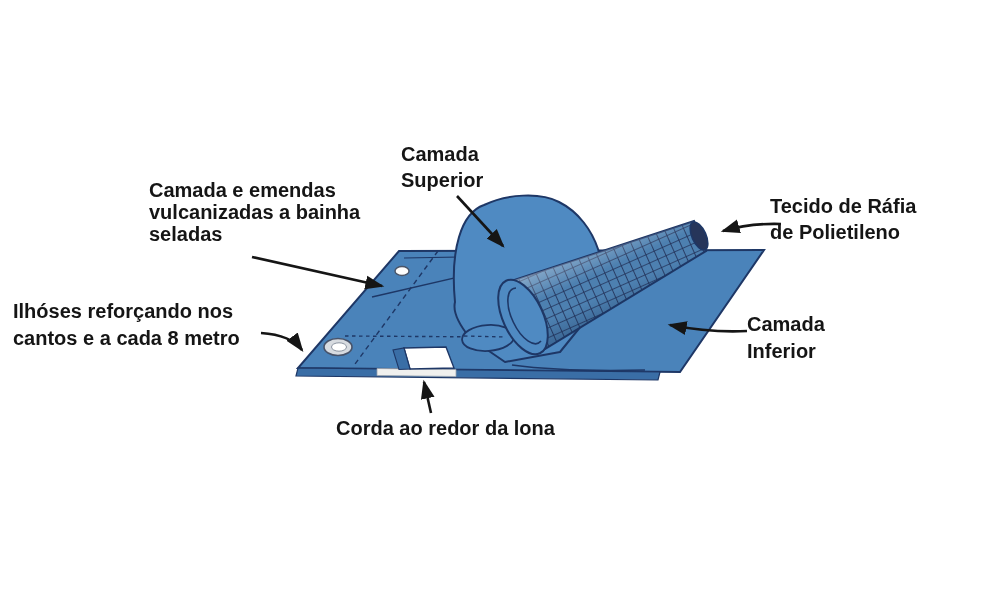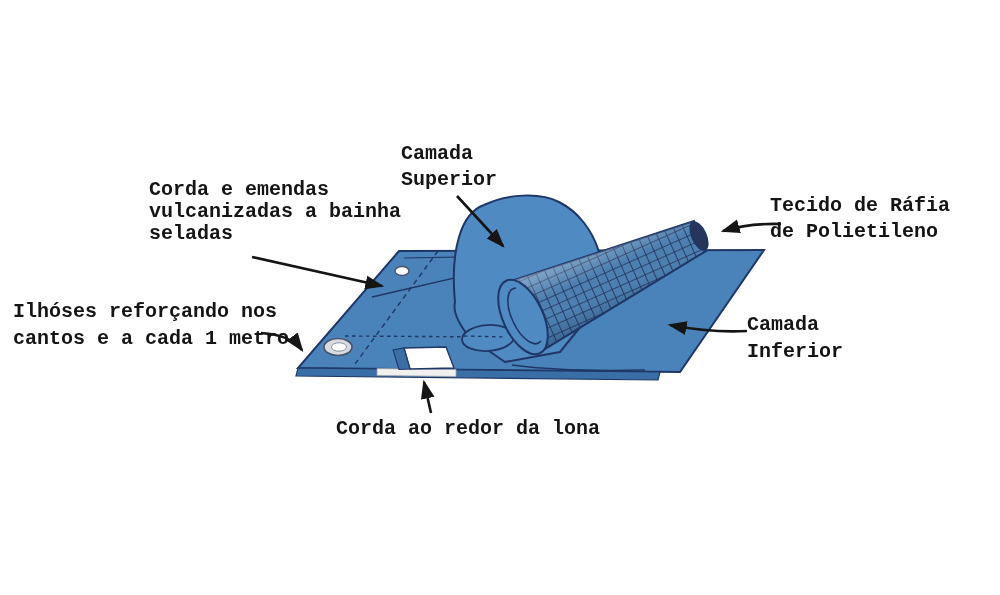--- a/index.html
+++ b/index.html
@@ -12,21 +12,21 @@
   }
   .stage svg{position:absolute;left:0;top:0;}
   .label{
     position:absolute;
     font-weight:bold;
     font-size:20px;
     color:#151515;
     white-space:nowrap;
     letter-spacing:0px;
   }
-  .label .ln{display:block;font-family:Liberation Mono, monospace;}
+  .label .ln{display:block;}
   .lh22 .ln{line-height:22px;}
   .lh26 .ln{line-height:26px;}
   .lh27 .ln{line-height:27px;}
   .lh29 .ln{line-height:29px;}
   .navy{stroke:#1e3766;}
 </style>
 </head>
 <body>
 
 <div class="stage">
@@ -90,37 +90,37 @@
     <path d="M 261,333 Q 291,335 302,350" fill="none" stroke="#151515" stroke-width="2.6" marker-end="url(#ah)"></path>
     <path d="M 431,413 L 424,382" fill="none" stroke="#151515" stroke-width="2.6" marker-end="url(#ah)"></path>
   </svg>
 
   <div class="label lh26" style="left:401px;top:141px;">
     <span class="ln">Camada</span>
     <span class="ln">Superior</span>
   </div>
 
   <div class="label lh22" style="left:149px;top:179px;">
-    <span class="ln">Corda e emendas</span>
+    <span class="ln">Camada e emendas</span>
     <span class="ln">vulcanizadas a bainha</span>
     <span class="ln">seladas</span>
   </div>
 
   <div class="label lh26" style="left:770px;top:193px;">
     <span class="ln">Tecido de Ráfia</span>
     <span class="ln">de Polietileno</span>
   </div>
 
   <div class="label lh27" style="left:747px;top:311px;">
     <span class="ln">Camada</span>
     <span class="ln">Inferior</span>
   </div>
 
   <div class="label lh27" style="left:13px;top:298px;">
     <span class="ln">Ilhóses reforçando nos</span>
-    <span class="ln">cantos e a cada 1 metro</span>
+    <span class="ln">cantos e a cada 8 metro</span>
   </div>
 
   <div class="label lh29" style="left:336px;top:414px;">
     <span class="ln">Corda ao redor da lona</span>
   </div>
 
 </div>
 
 </body></html>

